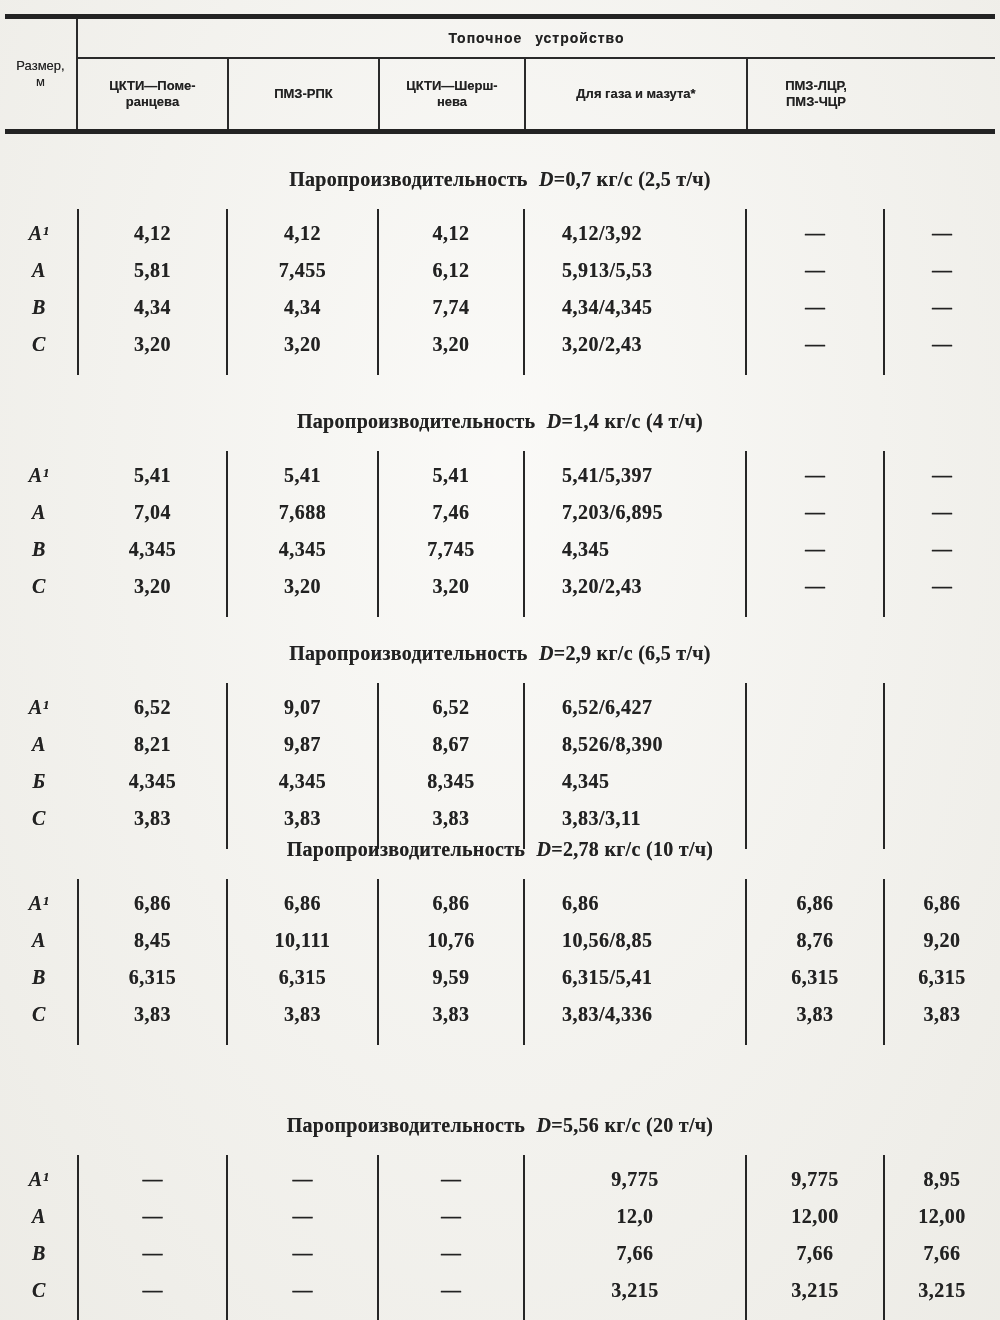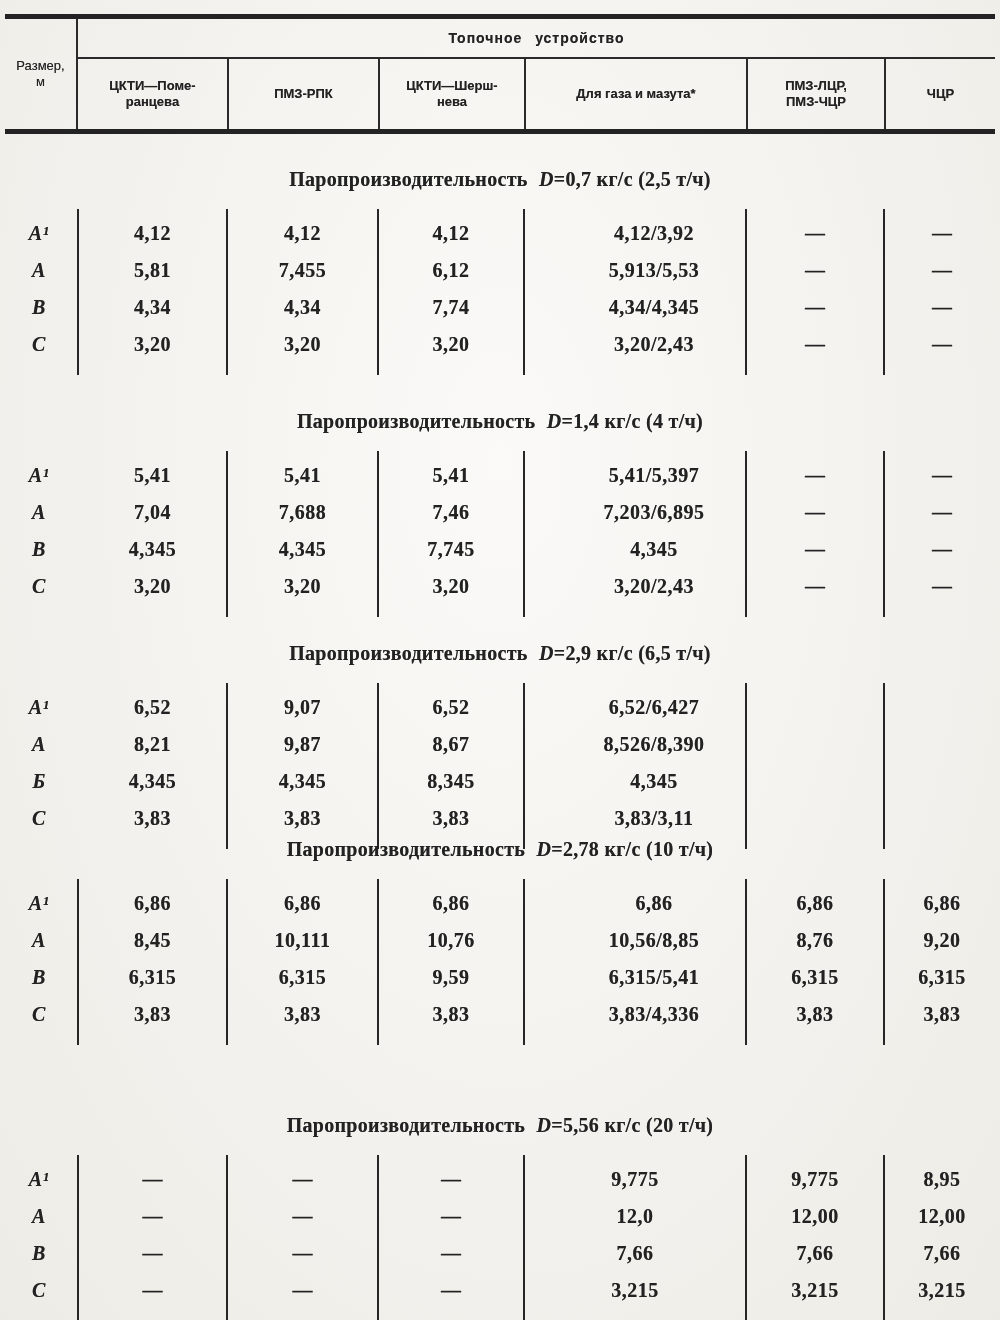--- a/index.html
+++ b/index.html
@@ -71,21 +71,21 @@
     grid-template-columns: 78px 149px 151px 146px 222px 138px 116px;
     height: 37px;
     align-items: center;
   }
   .cell {
     text-align: center;
     font-size: 20px; font-weight: bold;
     letter-spacing: 0.5px;
   }
   .lab { font-style: italic; font-size: 20px; }
-  .val4-left { text-align: center; padding-left: 38px; }
+  .val4-left { text-align: left; padding-left: 38px; }
   .dash { letter-spacing: 0; }
   .vrule {
     position: absolute;
     top: -6px;
     width: 2px; height: 166px;
     background: #262626;
   }
 </style>
 </head>
 <body>
@@ -99,21 +99,20 @@
       <div class="th-group">Топочное устройство</div>
       <div class="th-cols">
         <div class="th-col">ЦКТИ—Поме-
 ранцева</div>
         <div class="th-col">ПМЗ-РПК</div>
         <div class="th-col">ЦКТИ—Шерш-
 нева</div>
         <div class="th-col">Для газа и мазута*</div>
         <div class="th-col">ПМЗ-ЛЦР,
 ПМЗ-ЧЦР</div>
-        <div class="th-col">ЧЦР</div>
       </div>
     </div>
   </div>
 
   <div class="sections">
   <div class="section" style="top: 166px;">
     <div class="section-title">
       <span class="t-prefix">Паропроизводительность </span><span class="t-var">D</span><span class="t-rest">=0,7 кг/с (2,5 т/ч)</span>
     </div>
     <div class="section-body">

